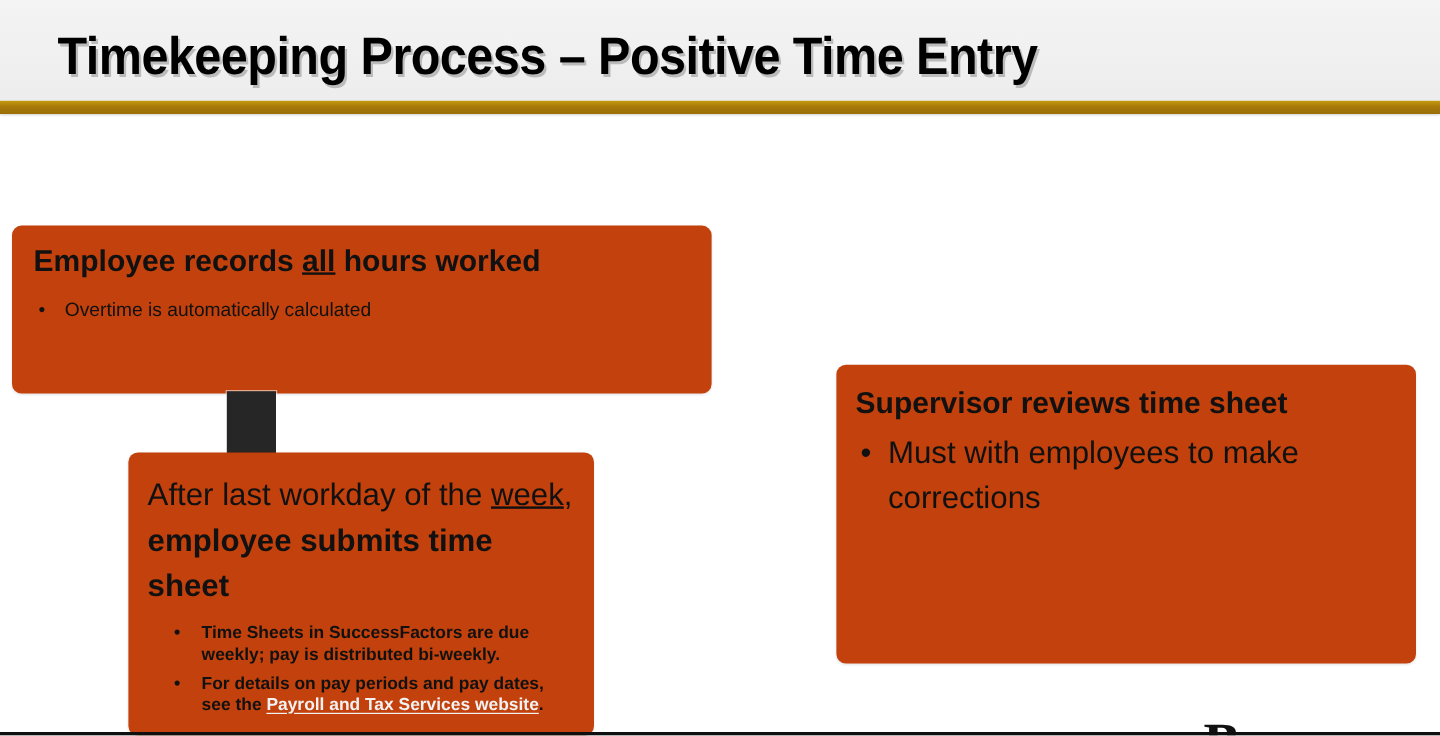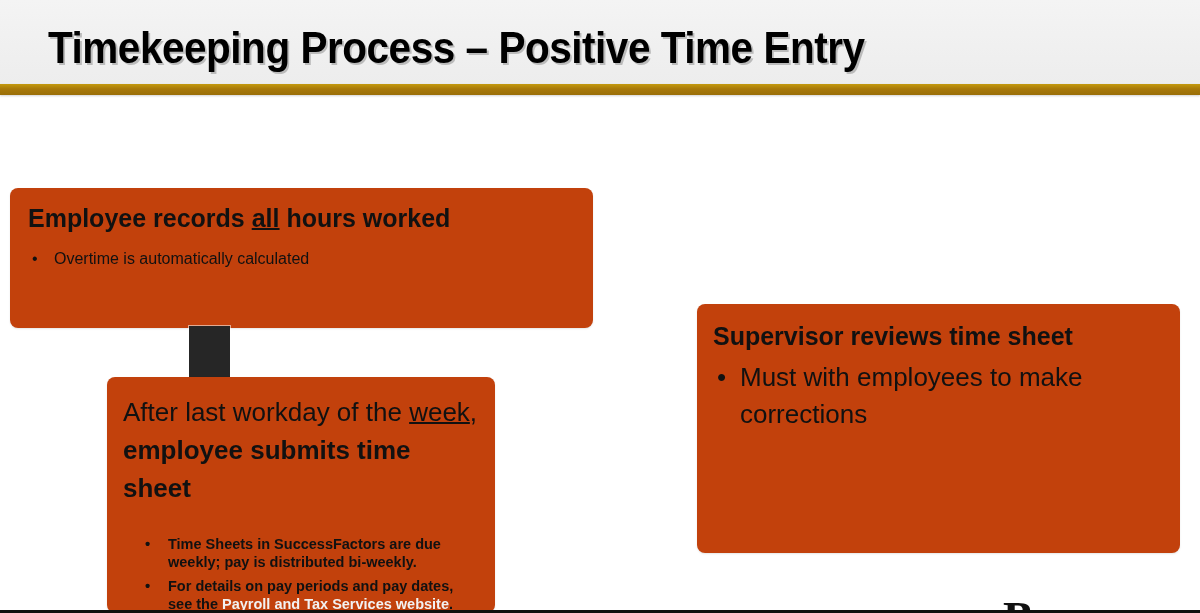--- a/index.html
+++ b/index.html
@@ -113,21 +113,21 @@
     width: 388px;
     height: 236px;
     padding: 16px 16px 0 16px;
   }
   #box-employee-submits .heading {
     font-size: 26px;
     line-height: 38px;
     font-weight: normal;
   }
   #box-employee-submits ul.sub {
-    margin-top: 28px;
+    margin-top: 12px;
   }
   #box-employee-submits ul.sub li {
     font-size: 14.5px;
     line-height: 18px;
     font-weight: bold;
     padding-left: 45px;
     margin-bottom: 6px;
   }
   #box-employee-submits ul.sub li::before {
     content: "\2022";

